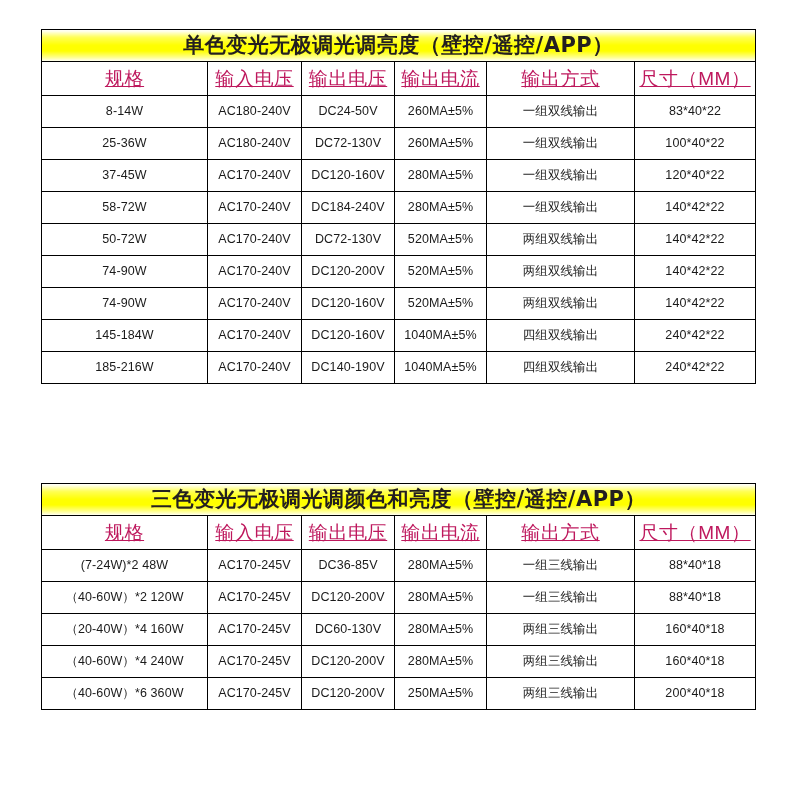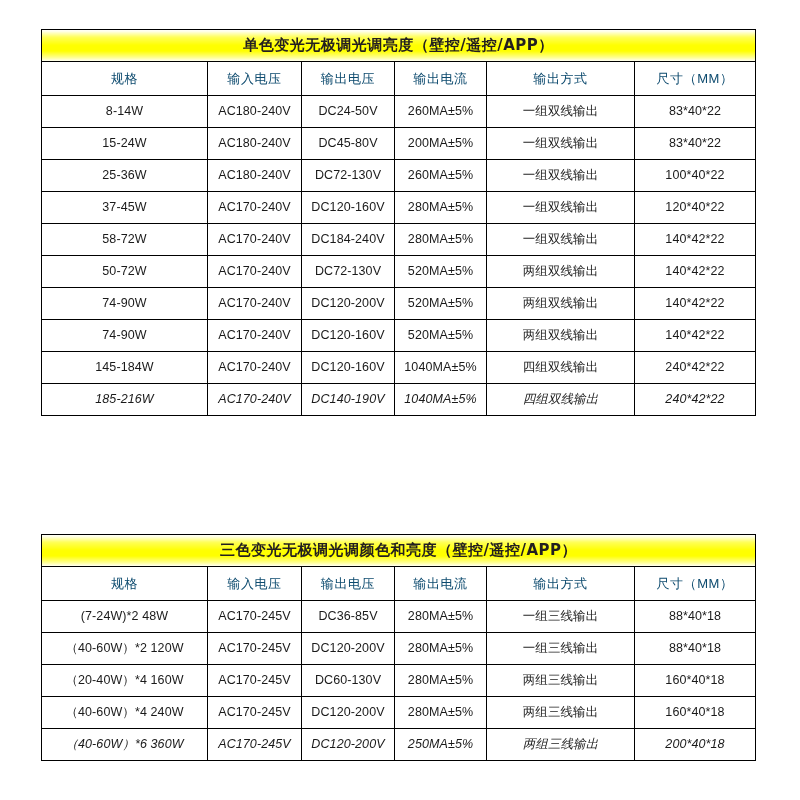--- a/index.html
+++ b/index.html
@@ -21,21 +21,21 @@
     overflow: hidden;
   }
 
   
   .spec-block {
     position: absolute;
     left: 41px;
     width: 714px;
   }
   #block-mono  { top: 29px;  }
-  #block-tri   { top: 534px; }
+  #block-tri   { top: 483px; }
 
   table.spec {
     width: 714px;
     border-collapse: collapse;
     table-layout: fixed;
     border: 1px solid #000;
   }
   table.spec col.c-spec  { width: 166px; }
   table.spec col.c-vin   { width: 94px;  }
   table.spec col.c-vout  { width: 93px;  }
@@ -50,56 +50,57 @@
     text-align: center;
     vertical-align: middle;
     height: 31px;
     line-height: 31px;
     font-size: 12.5px;
     letter-spacing: 0.1px;
     white-space: nowrap;
     overflow: hidden;
   }
   table.spec td:last-child { border-right: none; }
-  table.spec tr:last-child td { border-bottom: none; font-style: italic; }
+  table.spec tr:last-child td { border-bottom: none; }
 
   
   td.title-cell {
     height: 34px;
     line-height: 34px;
     padding: 0;
     border-bottom: 2px solid #000;
     border-right: none;
     background:
       linear-gradient(to bottom,
         #ffffff 0%,
         #ffff55 22%,
         #ffff00 48%,
         #ffff00 66%,
         #ffff88 86%,
         #ffffff 100%);
   }
   .title-text {
     display: block;
-    font-size: 15px;
+    font-size: 21px;
     font-weight: bold;
     letter-spacing: 0.5px;
     color: #231f20;
     text-align: center;
     font-family: "DejaVu Sans", "Liberation Sans", sans-serif;
   }
 
   
   tr.head-row td {
     height: 33px;
     line-height: 33px;
-    font-size: 13px;
+    font-size: 19px;
     letter-spacing: 0.6px;
-    color: #0c4a6e;
+    color: #be185d;
     border-bottom: 1px solid #000;
+    text-decoration: underline;
   }
 
   
   td.cell-spec { font-size: 12.5px; letter-spacing: 0.2px; }
   td.cell-mode { font-size: 13px; letter-spacing: 1.2px; }
   td.cell-vin, td.cell-vout, td.cell-size { font-size: 12.5px; }
 </style>
 </head>
 <body>
 
@@ -131,28 +132,20 @@
           </tr>
           <tr>
             <td class="cell-spec">8-14W</td>
             <td class="cell-vin">AC180-240V</td>
             <td class="cell-vout">DC24-50V</td>
             <td class="cell-iout">260MA±5%</td>
             <td class="cell-mode">一组双线输出</td>
             <td class="cell-size">83*40*22</td>
           </tr>
           <tr>
-            <td class="cell-spec">15-24W</td>
-            <td class="cell-vin">AC180-240V</td>
-            <td class="cell-vout">DC45-80V</td>
-            <td class="cell-iout">200MA±5%</td>
-            <td class="cell-mode">一组双线输出</td>
-            <td class="cell-size">83*40*22</td>
-          </tr>
-          <tr>
             <td class="cell-spec">25-36W</td>
             <td class="cell-vin">AC180-240V</td>
             <td class="cell-vout">DC72-130V</td>
             <td class="cell-iout">260MA±5%</td>
             <td class="cell-mode">一组双线输出</td>
             <td class="cell-size">100*40*22</td>
           </tr>
           <tr>
             <td class="cell-spec">37-45W</td>
             <td class="cell-vin">AC170-240V</td>

